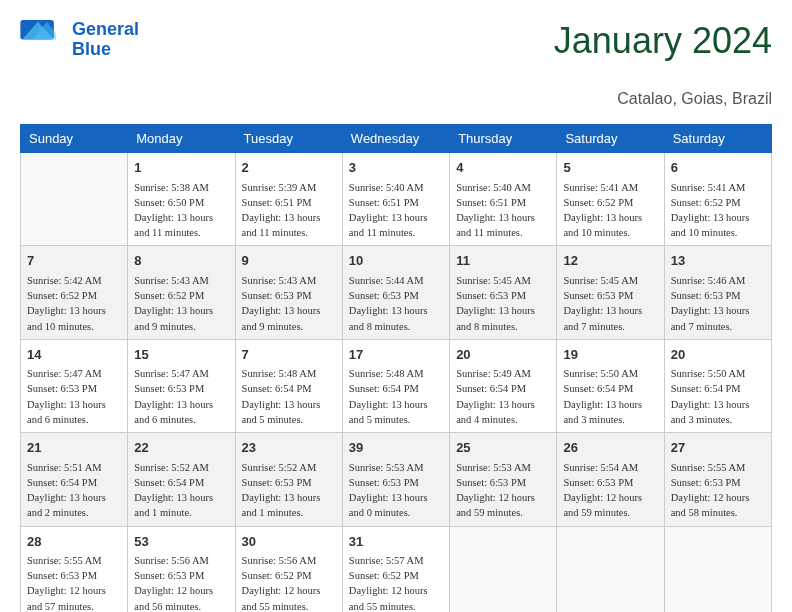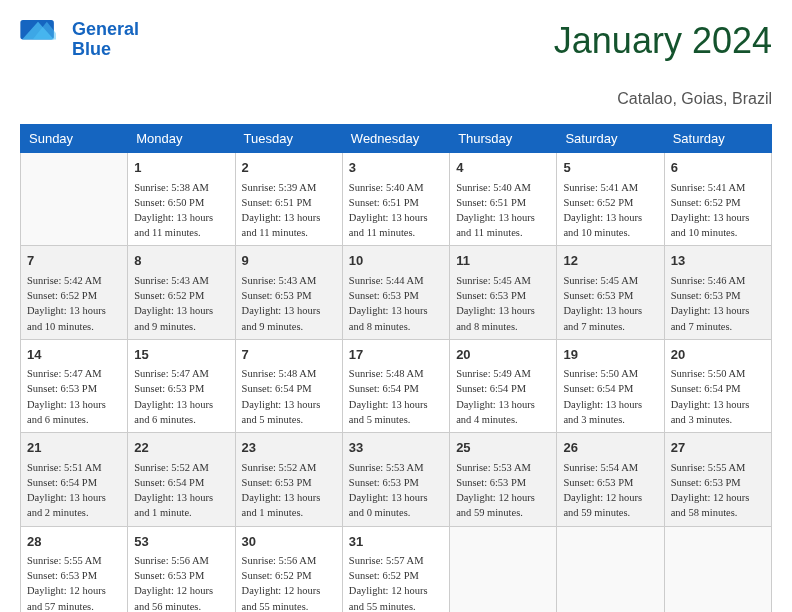--- a/index.html
+++ b/index.html
@@ -217,21 +217,21 @@
         </td>
         <td>
           <span class="day-num">22</span>
           <div class="day-info">Sunrise: 5:52 AM<br>Sunset: 6:54 PM<br>Daylight: 13 hours and 1 minute.</div>
         </td>
         <td>
           <span class="day-num">23</span>
           <div class="day-info">Sunrise: 5:52 AM<br>Sunset: 6:53 PM<br>Daylight: 13 hours and 1 minutes.</div>
         </td>
         <td>
-          <span class="day-num">33</span>
+          <span class="day-num">39</span>
           <div class="day-info">Sunrise: 5:53 AM<br>Sunset: 6:53 PM<br>Daylight: 13 hours and 0 minutes.</div>
         </td>
         <td>
           <span class="day-num">25</span>
           <div class="day-info">Sunrise: 5:53 AM<br>Sunset: 6:53 PM<br>Daylight: 12 hours and 59 minutes.</div>
         </td>
         <td>
           <span class="day-num">26</span>
           <div class="day-info">Sunrise: 5:54 AM<br>Sunset: 6:53 PM<br>Daylight: 12 hours and 59 minutes.</div>
         </td>

